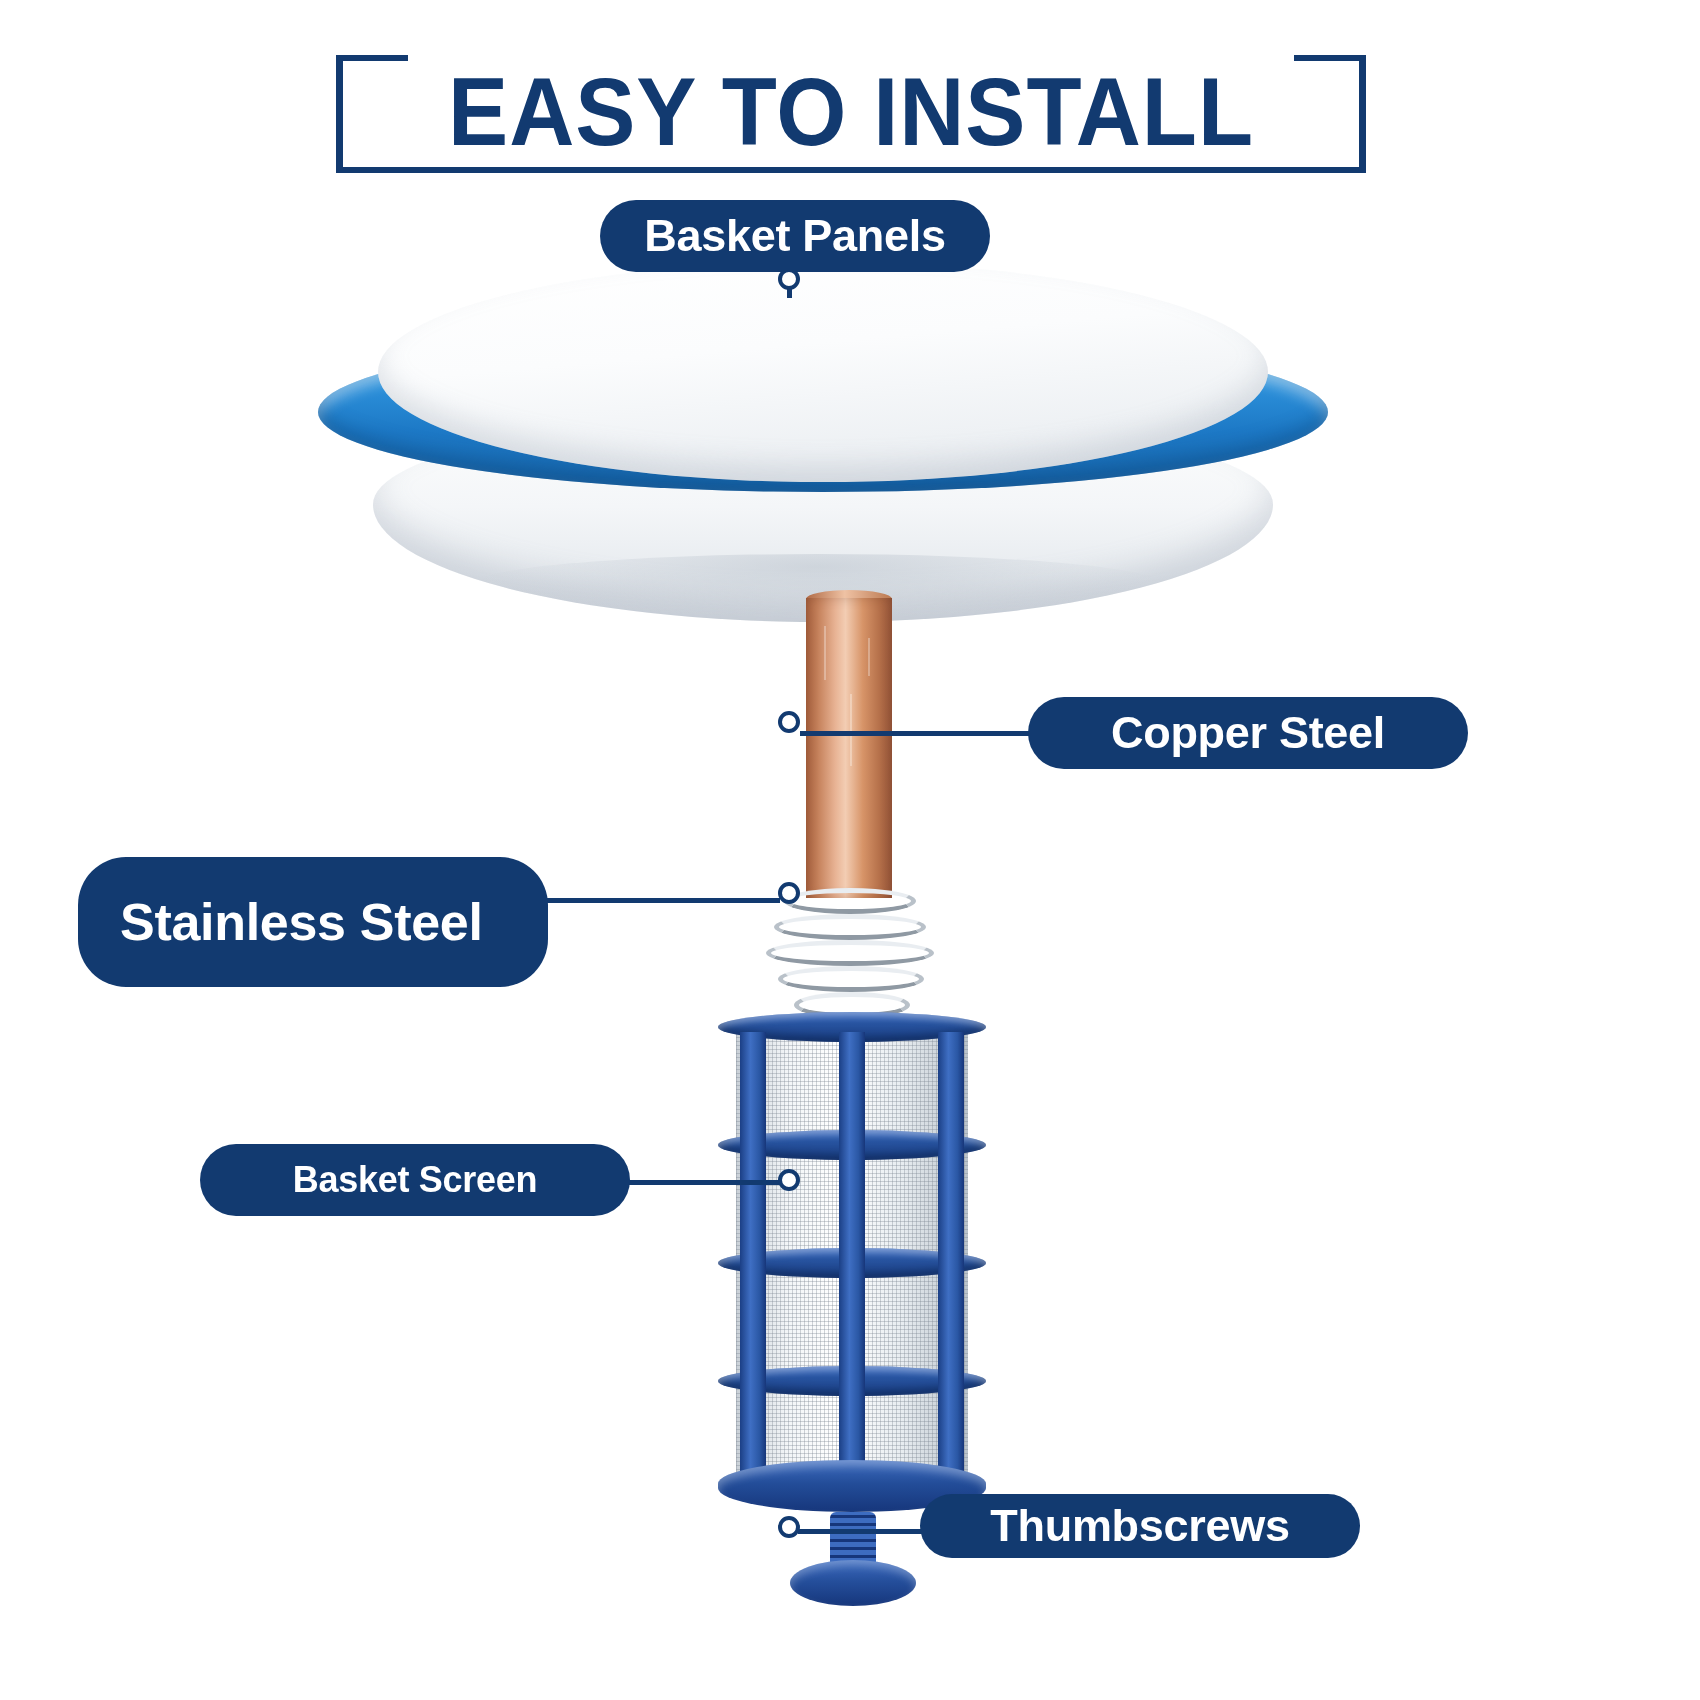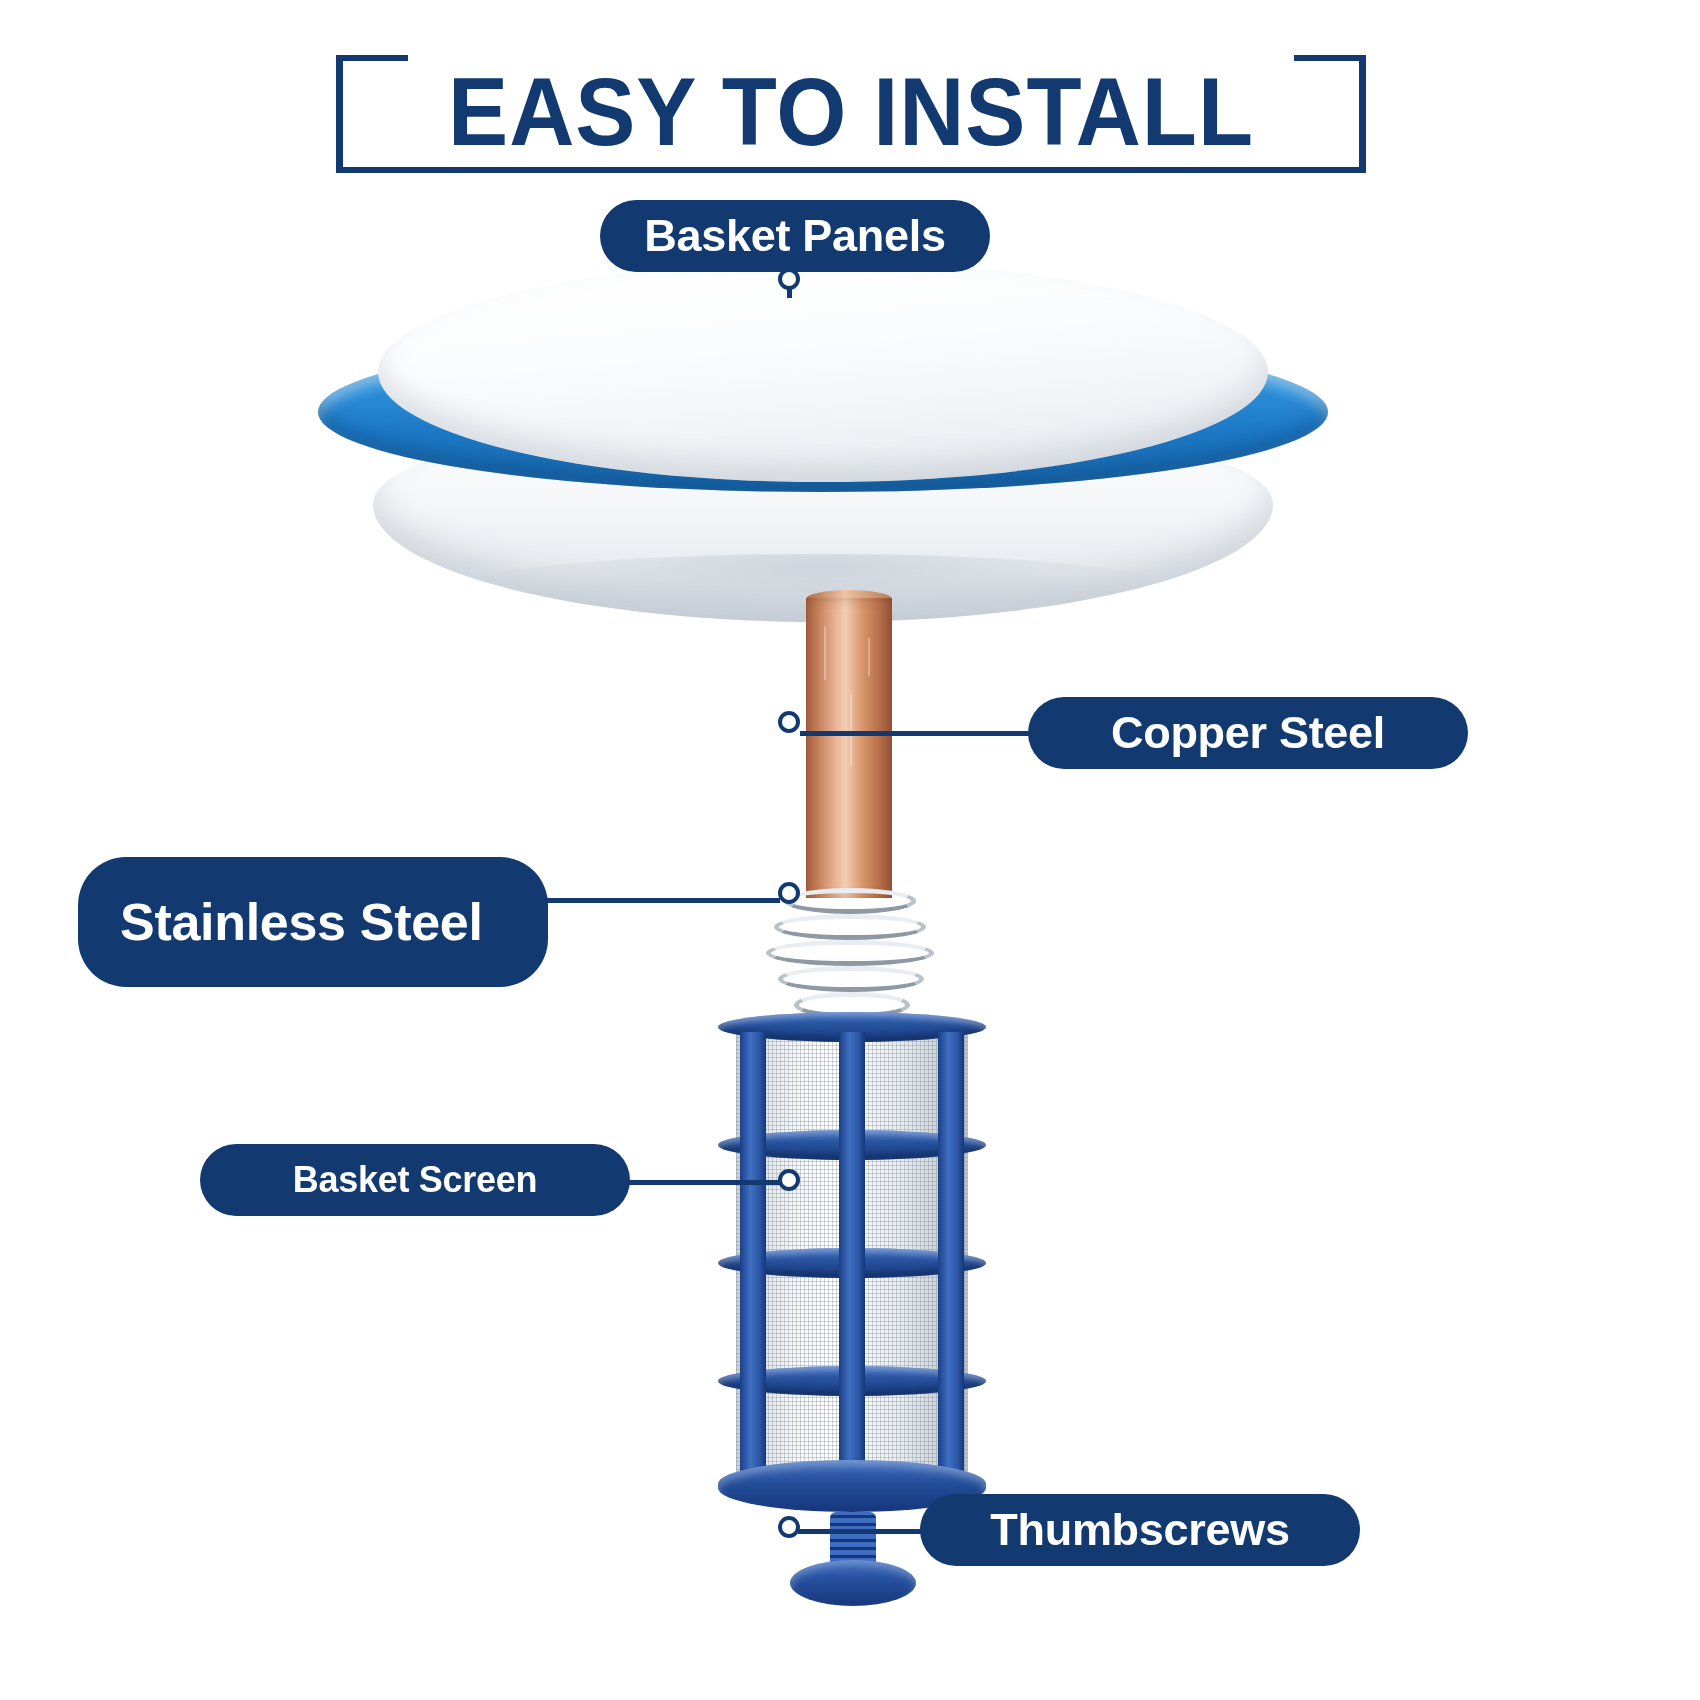--- a/index.html
+++ b/index.html
@@ -175,21 +175,21 @@
   #leader-copper-anode{ left:800px; top:731px; width:230px; height:5px; }
 
   #badge-spring-coil  { left:78px; top:834px; width:470px; height:130px; font-size:52px; padding:0 0 0 42px;margin-top:23px; }
   #dot-spring-coil    { left:778px; top:882px; }
   #leader-spring-coil { left:546px; top:898px; width:234px; height:5px; }
 
   #badge-basket-screen{ left:200px; top:1144px; width:430px; height:72px; font-size:36px; }
   #dot-basket-screen  { left:778px; top:1169px; }
   #leader-basket-screen{ left:628px; top:1180px; width:152px; height:5px; }
 
-  #badge-thumbscrews  { left:920px; top:1494px; width:440px; height:72px; font-size:45px; }
+  #badge-thumbscrews  { left:920px; top:1494px; width:440px; height:64px; font-size:45px; }
   #dot-thumbscrews    { left:778px; top:1516px; }
   #leader-thumbscrews { left:798px; top:1529px; width:124px; height:5px; }
 </style>
 </head>
 <body>
 
 <div id="product">
 
   <div class="float-wrap">
     <div class="float-bottom"></div>

